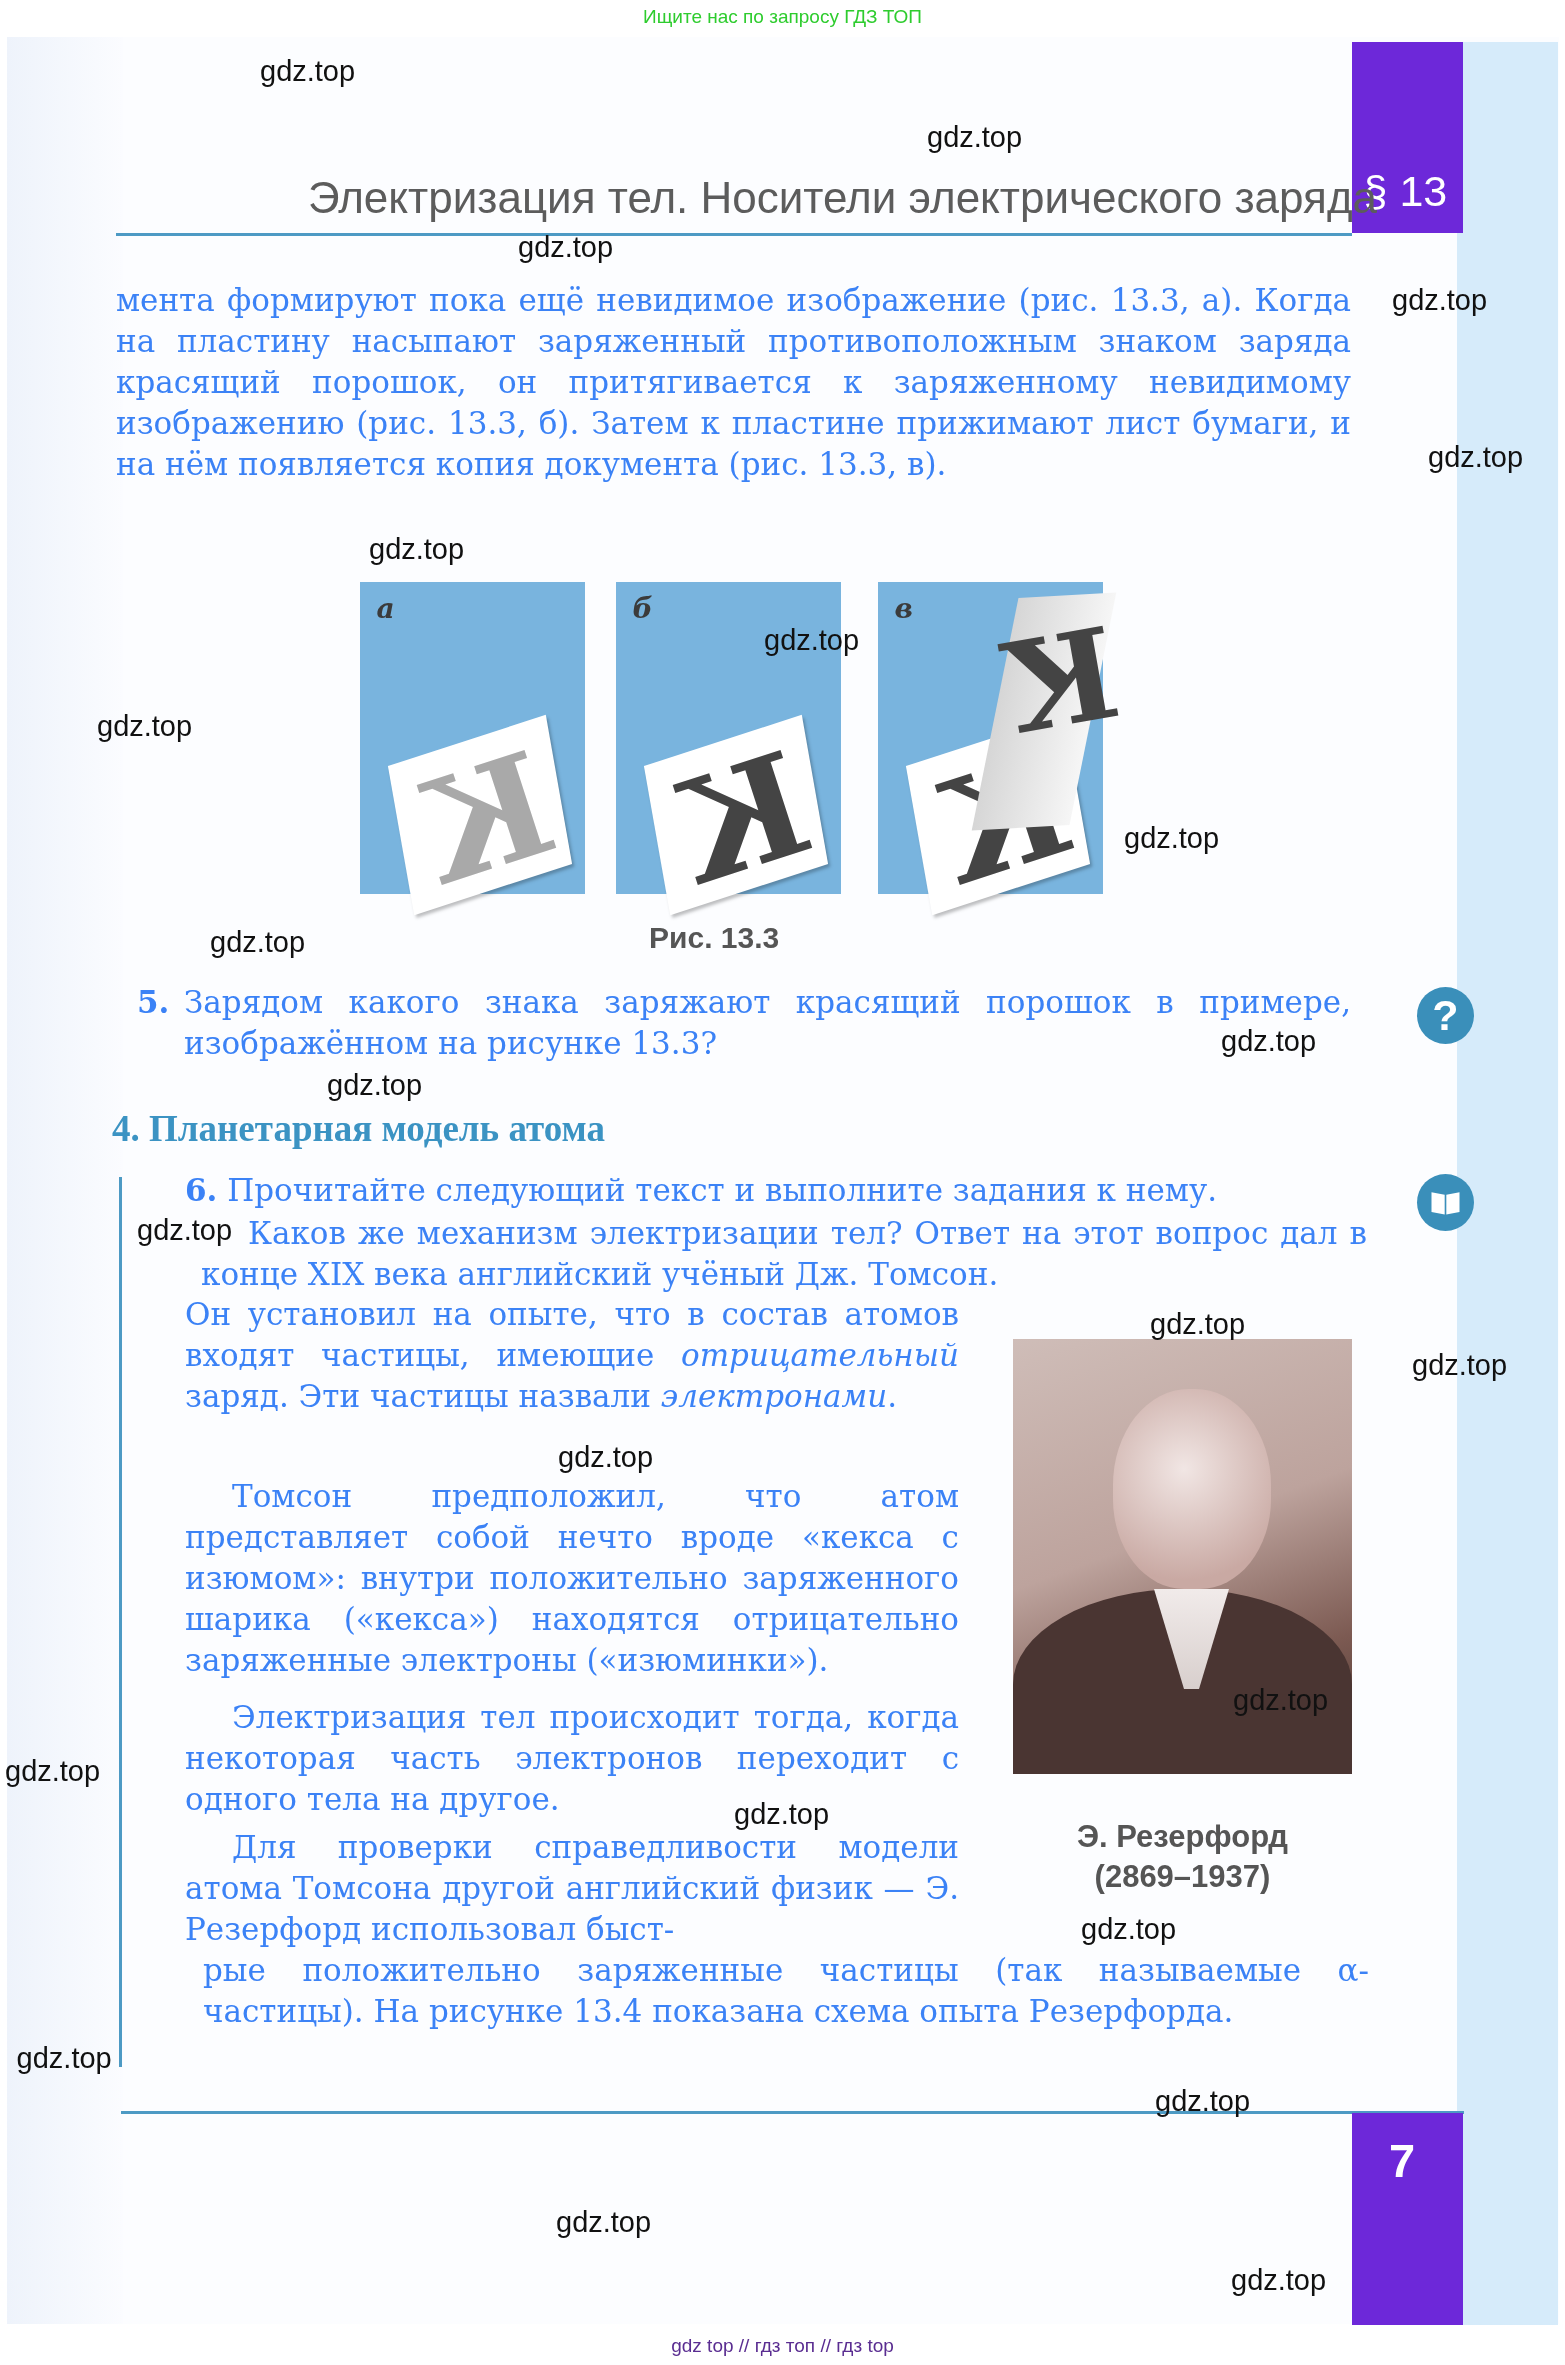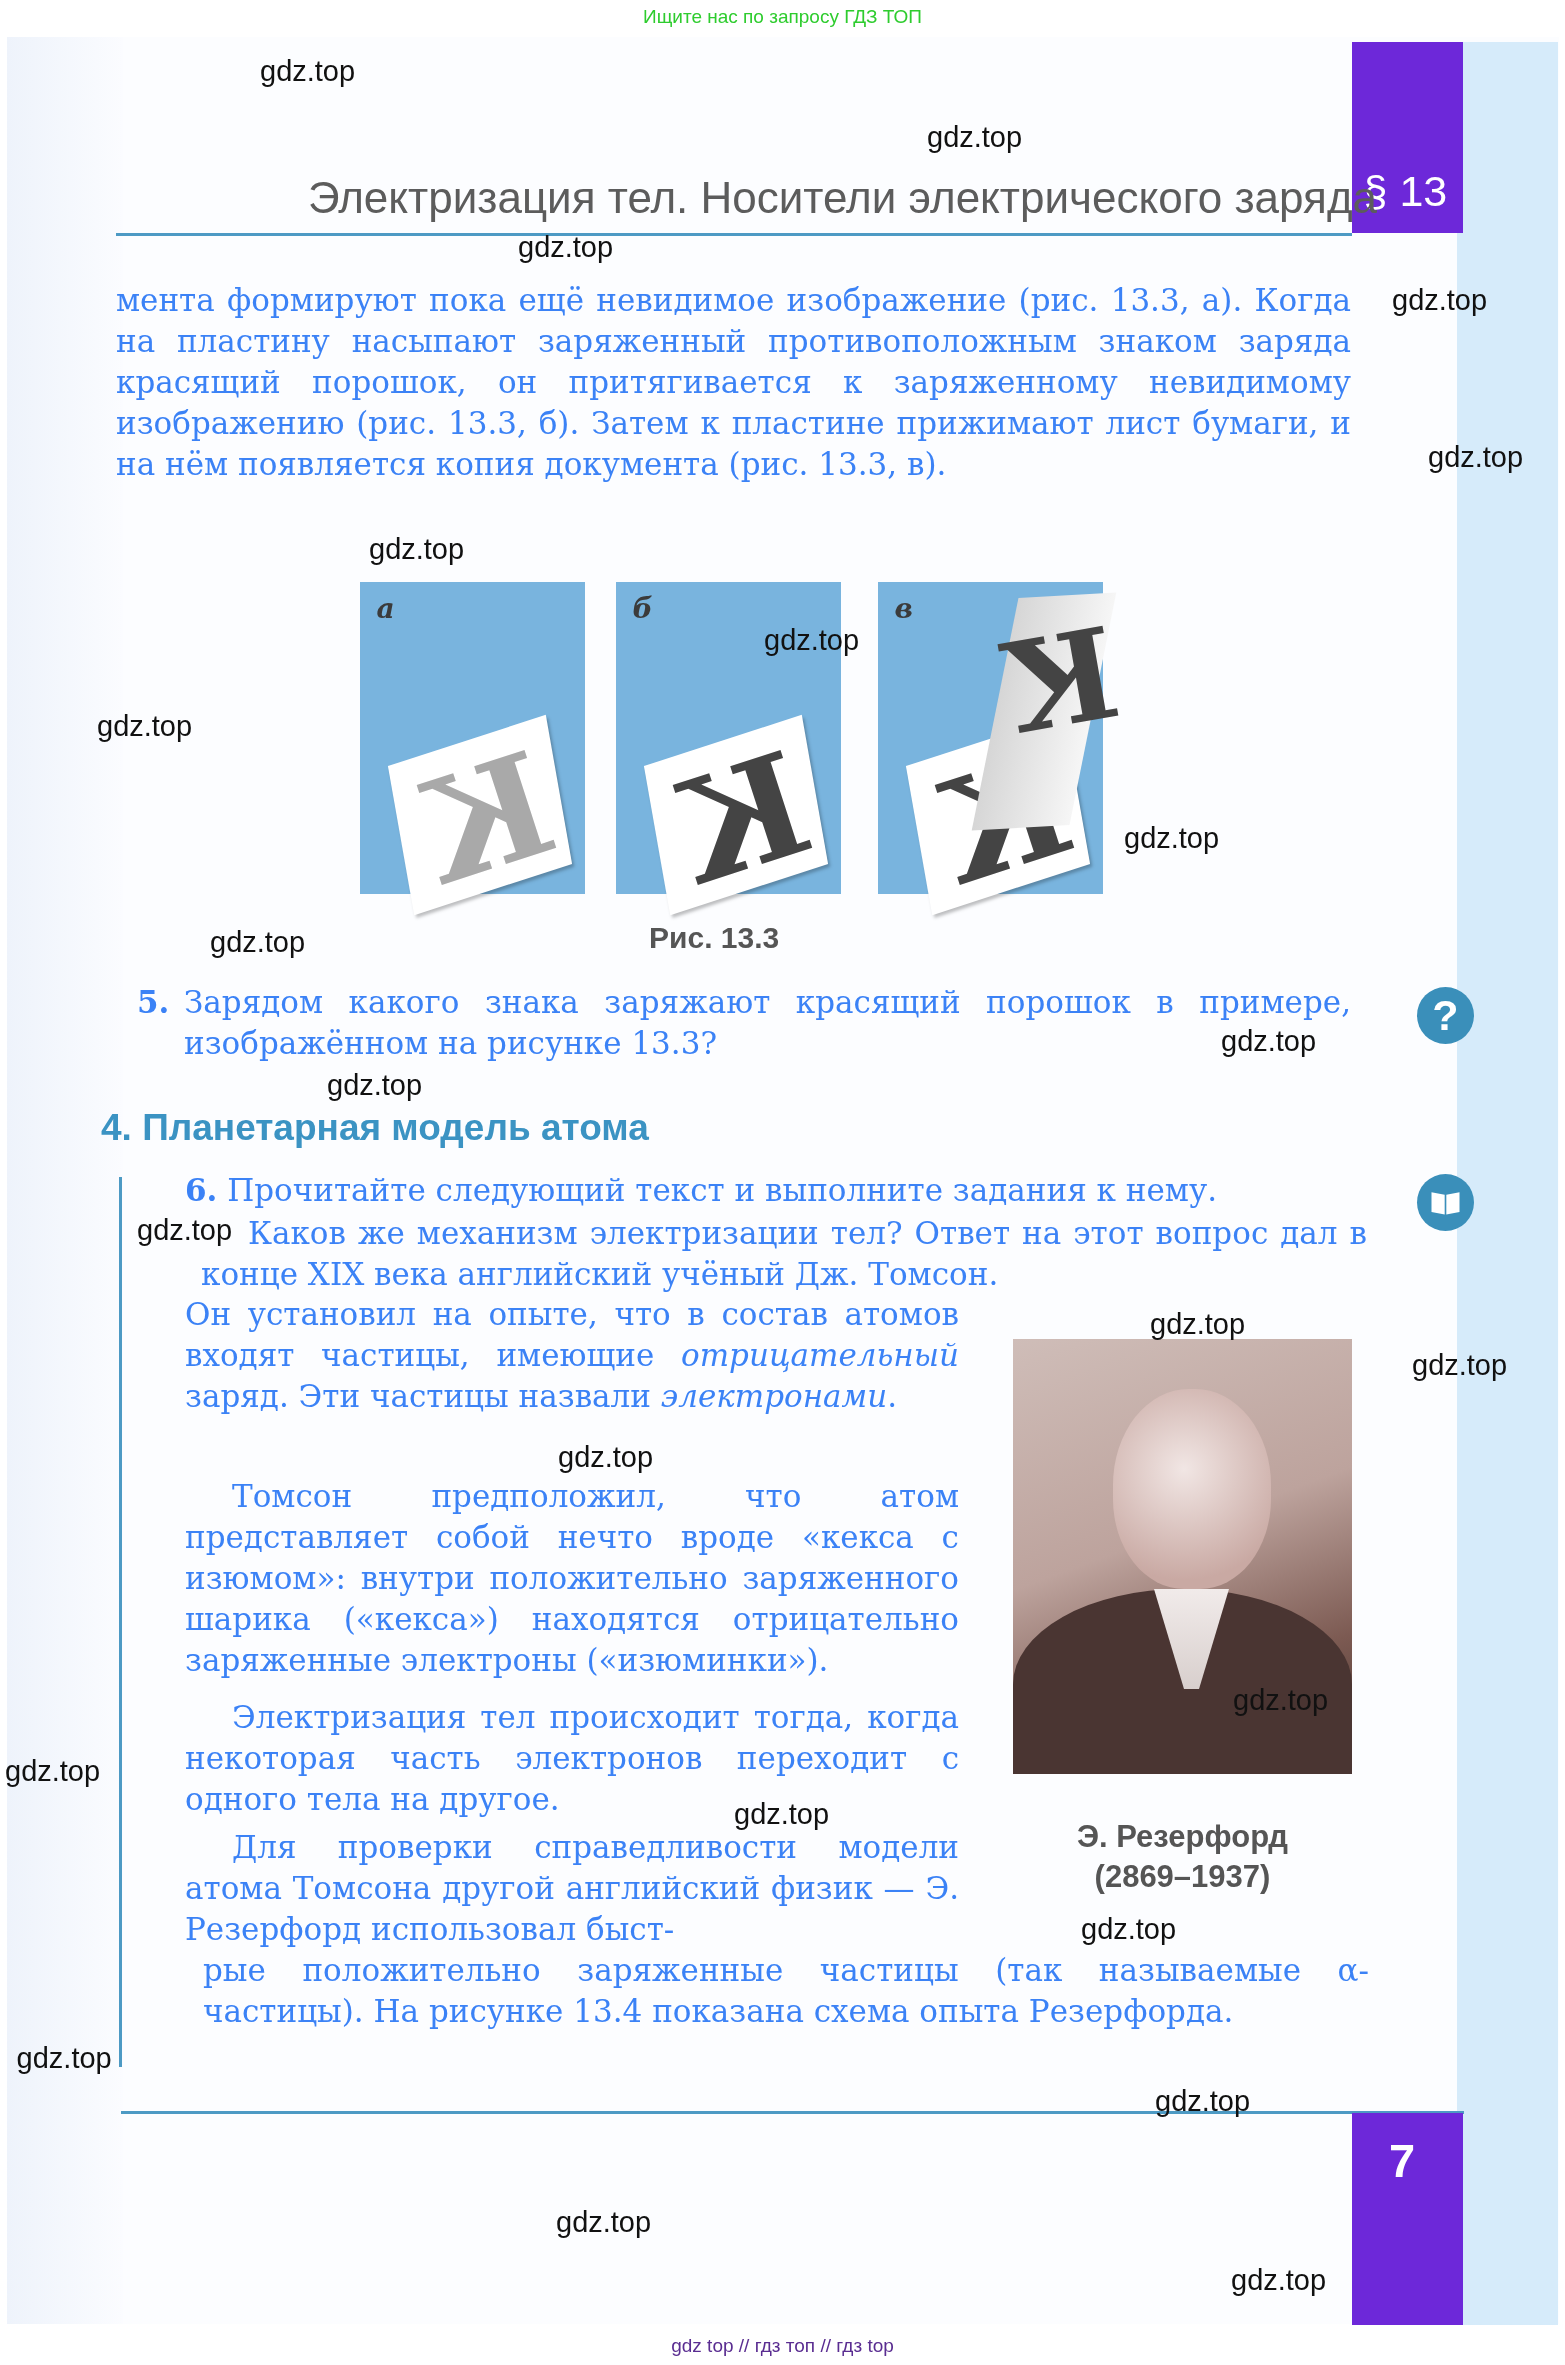--- a/index.html
+++ b/index.html
@@ -35,21 +35,21 @@
   .fig .peel { position:absolute; left:116px; top:16.6px; width:100px; height:225px;
                background:linear-gradient(to right,#d6d6d6,#f6f6f6); transform:skewY(-15deg) rotate(12deg); }
   .fig .peel-glyph { position:absolute; left:125px; top:33px; font-size:125px; font-weight:bold; color:#444;
                      transform:rotate(170deg); line-height:1; }
   .fig-caption { left:649px; top:921px; font-family:"Liberation Sans", sans-serif; font-size:30px;
                  color:#555; font-weight:bold; }
 
   .q5 { left:137px; top:982px; width:1214px; }
   .q5 .num { position:absolute; left:0; top:0; font-weight:bold; }
   .q5 .txt { margin-left:47px; }
-  .sec-head { left:101px; top:1107px; font-family:Liberation Sans, sans-serif; font-weight:bold;
+  .sec-head { left:112px; top:1107px; font-family:Liberation Serif, serif; font-weight:bold;
               font-size:37px; color:#3b93c3; white-space:nowrap; }
   .side-bar { left:119px; top:1177px; width:3.3px; height:890px; background:#4d9ac4; }
 
   .task6 { left:185px; top:1170px; width:1166px; }
   .task6 b { font-weight:bold; }
   .c1 { top:1212px; width:1166px; text-indent:0; }
   .indent { text-indent:47px; }
 
   .photo { left:1013px; top:1339px; width:339px; height:435px;
            background:linear-gradient(160deg,#cfbdb8 0%,#bda39d 45%,#7c5a52 75%,#4a3632 100%); overflow:hidden; }

